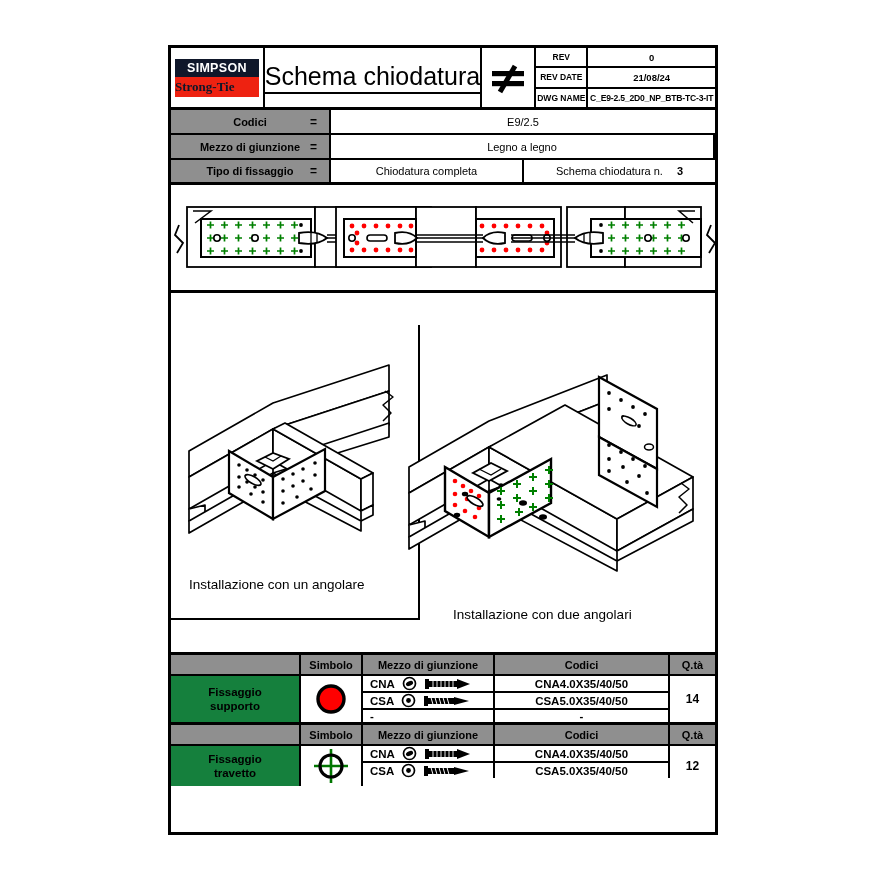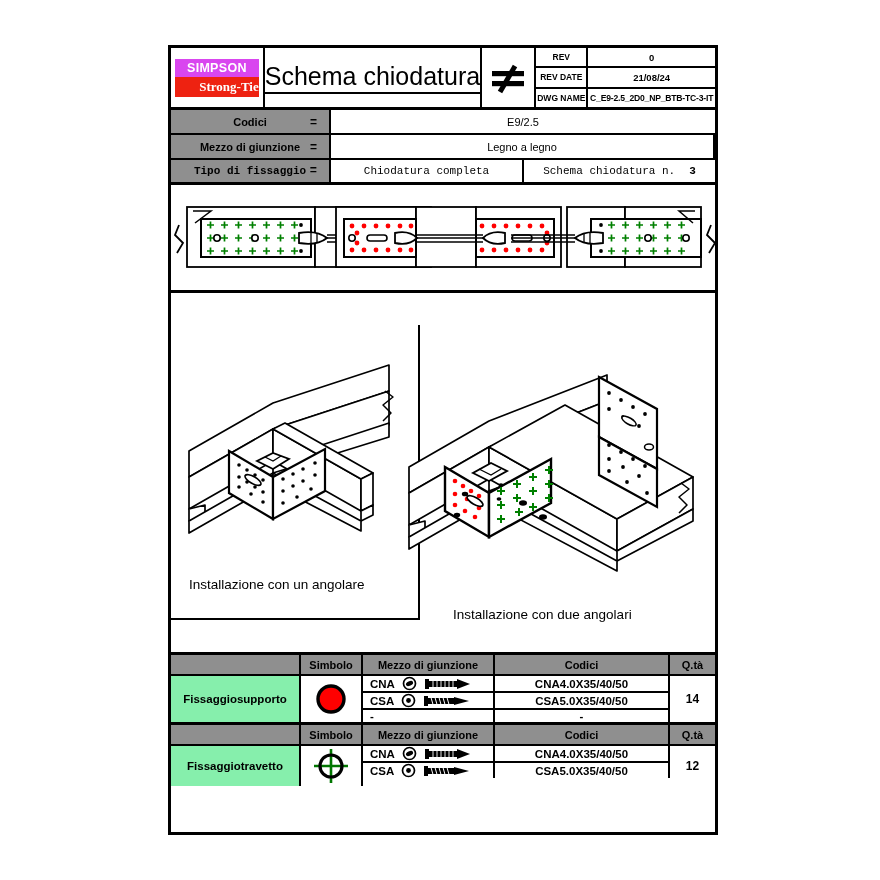--- a/index.html
+++ b/index.html
@@ -3,35 +3,35 @@
 <meta charset="utf-8">
 <style>
   html,body{margin:0;padding:0;background:#fff;}
   body{width:880px;height:880px;font-family:"Liberation Sans",sans-serif;color:#000;overflow:hidden;}
 
   #sheet{position:absolute;left:168px;top:45px;width:550px;height:790px;border:3px solid #000;box-sizing:border-box;background:#fff;}
 
   
   .titleblock{display:flex;height:62px;border-bottom:3px solid #000;box-sizing:border-box;}
   .logo-cell{width:96px;border-right:2px solid #000;box-sizing:border-box;display:flex;flex-direction:column;justify-content:center;align-items:center;padding:3px 4px;}
-  .logo-top{background:#d946ef;color:#fff;font-weight:bold;font-size:12.5px;letter-spacing:.3px;width:100%;text-align:center;padding:2px 12px 2px;box-sizing:border-box;}
-  .logo-bot{background:#ee2211;color:#ffffff;font-weight:bold;font-size:13px;width:100%;text-align:right;padding:2px 0 2px;box-sizing:border-box;font-family:"Liberation Serif",serif;}
+  .logo-top{background:#0f172a;color:#fff;font-weight:bold;font-size:12.5px;letter-spacing:.3px;width:100%;text-align:center;padding:2px 12px 2px;box-sizing:border-box;}
+  .logo-bot{background:#ee2211;color:#0f172a;font-weight:bold;font-size:13px;width:100%;text-align:left;padding:2px 0 2px;box-sizing:border-box;font-family:"Liberation Serif",serif;}
   .title-cell{flex:1;display:flex;align-items:center;justify-content:center;border-right:2px solid #000;box-sizing:border-box;}
   .title-cell .t{font-size:25px;border-bottom:2px solid #000;padding-bottom:1px;white-space:nowrap;}
   .neq-cell{width:56px;border-right:2px solid #000;box-sizing:border-box;display:flex;align-items:center;justify-content:center;}
   .rev-cell{width:185px;display:flex;flex-direction:column;box-sizing:border-box;}
   .rev-row{display:flex;flex:1;border-bottom:2px solid #000;box-sizing:border-box;}
   .rev-row:last-child{border-bottom:none;}
   .rev-lbl{width:52px;border-right:2px solid #000;box-sizing:border-box;display:flex;align-items:center;justify-content:center;font-size:8.5px;font-weight:bold;}
   .rev-val{flex:1;display:flex;align-items:center;justify-content:center;font-size:9.5px;font-weight:bold;}
   .dwg-val{font-size:8.6px;letter-spacing:-.2px;}
 
   
   .inforow{display:flex;height:25px;border-bottom:2px solid #000;box-sizing:border-box;}
-  .inforow:nth-child(4){border-bottom:3px solid #000;font-family:Liberation Mono, monospace;}
+  .inforow:nth-child(4){border-bottom:3px solid #000;}
   .info-lbl{width:160px;background:#8f8f8f;border-right:2px solid #000;box-sizing:border-box;display:flex;align-items:center;position:relative;justify-content:center;font-weight:bold;font-size:11px;}
   .info-eq{position:absolute;right:12px;font-weight:bold;font-size:12px;}
   .info-v{flex:1;display:flex;align-items:center;justify-content:center;font-size:11px;box-sizing:border-box;}
   .info-v.split{border-right:2px solid #000;}
   .schema-n{display:flex;gap:14px;align-items:baseline;}
   .schema-n b{font-weight:bold;}
 
   
   .planstrip{height:108px;border-bottom:3px solid #000;box-sizing:border-box;position:relative;}
 
@@ -49,21 +49,21 @@
   .bh{border-right:2px solid #000;box-sizing:border-box;display:flex;align-items:center;justify-content:center;font-size:11px;font-weight:bold;}
   .bh:last-child{border-right:none;}
   .c-name{width:130px;}
   .c-sym{width:62px;}
   .c-mezzo{width:132px;}
   .c-cod{width:175px;}
   .c-qta{flex:1;}
   .bbody{display:flex;}
   .cell{border-right:2px solid #000;box-sizing:border-box;display:flex;align-items:center;justify-content:center;}
   .cell:last-child{border-right:none;}
-  .namecell{background:#86efac;font-weight:bold;font-size:11.5px;text-align:center;line-height:1.25;}
+  .namecell{background:#15803d;font-weight:bold;font-size:11.5px;text-align:center;line-height:1.25;flex-direction:column;}
   .symcell{}
   .rowsbox{display:flex;flex-direction:column;}
   .frow{display:flex;border-bottom:2px solid #000;box-sizing:border-box;}
   .frow:last-child{border-bottom:none;}
   .mz{width:132px;border-right:2px solid #000;box-sizing:border-box;display:flex;align-items:center;gap:7px;padding-left:7px;font-weight:bold;font-size:11.5px;}
   .cd{width:175px;border-right:2px solid #000;box-sizing:border-box;display:flex;align-items:center;justify-content:center;font-weight:bold;font-size:11.5px;}
   .qt{flex:1;display:flex;align-items:center;justify-content:center;font-weight:bold;font-size:12px;}
   .dash{font-weight:bold;font-size:11.5px;}
 </style>
 </head>

